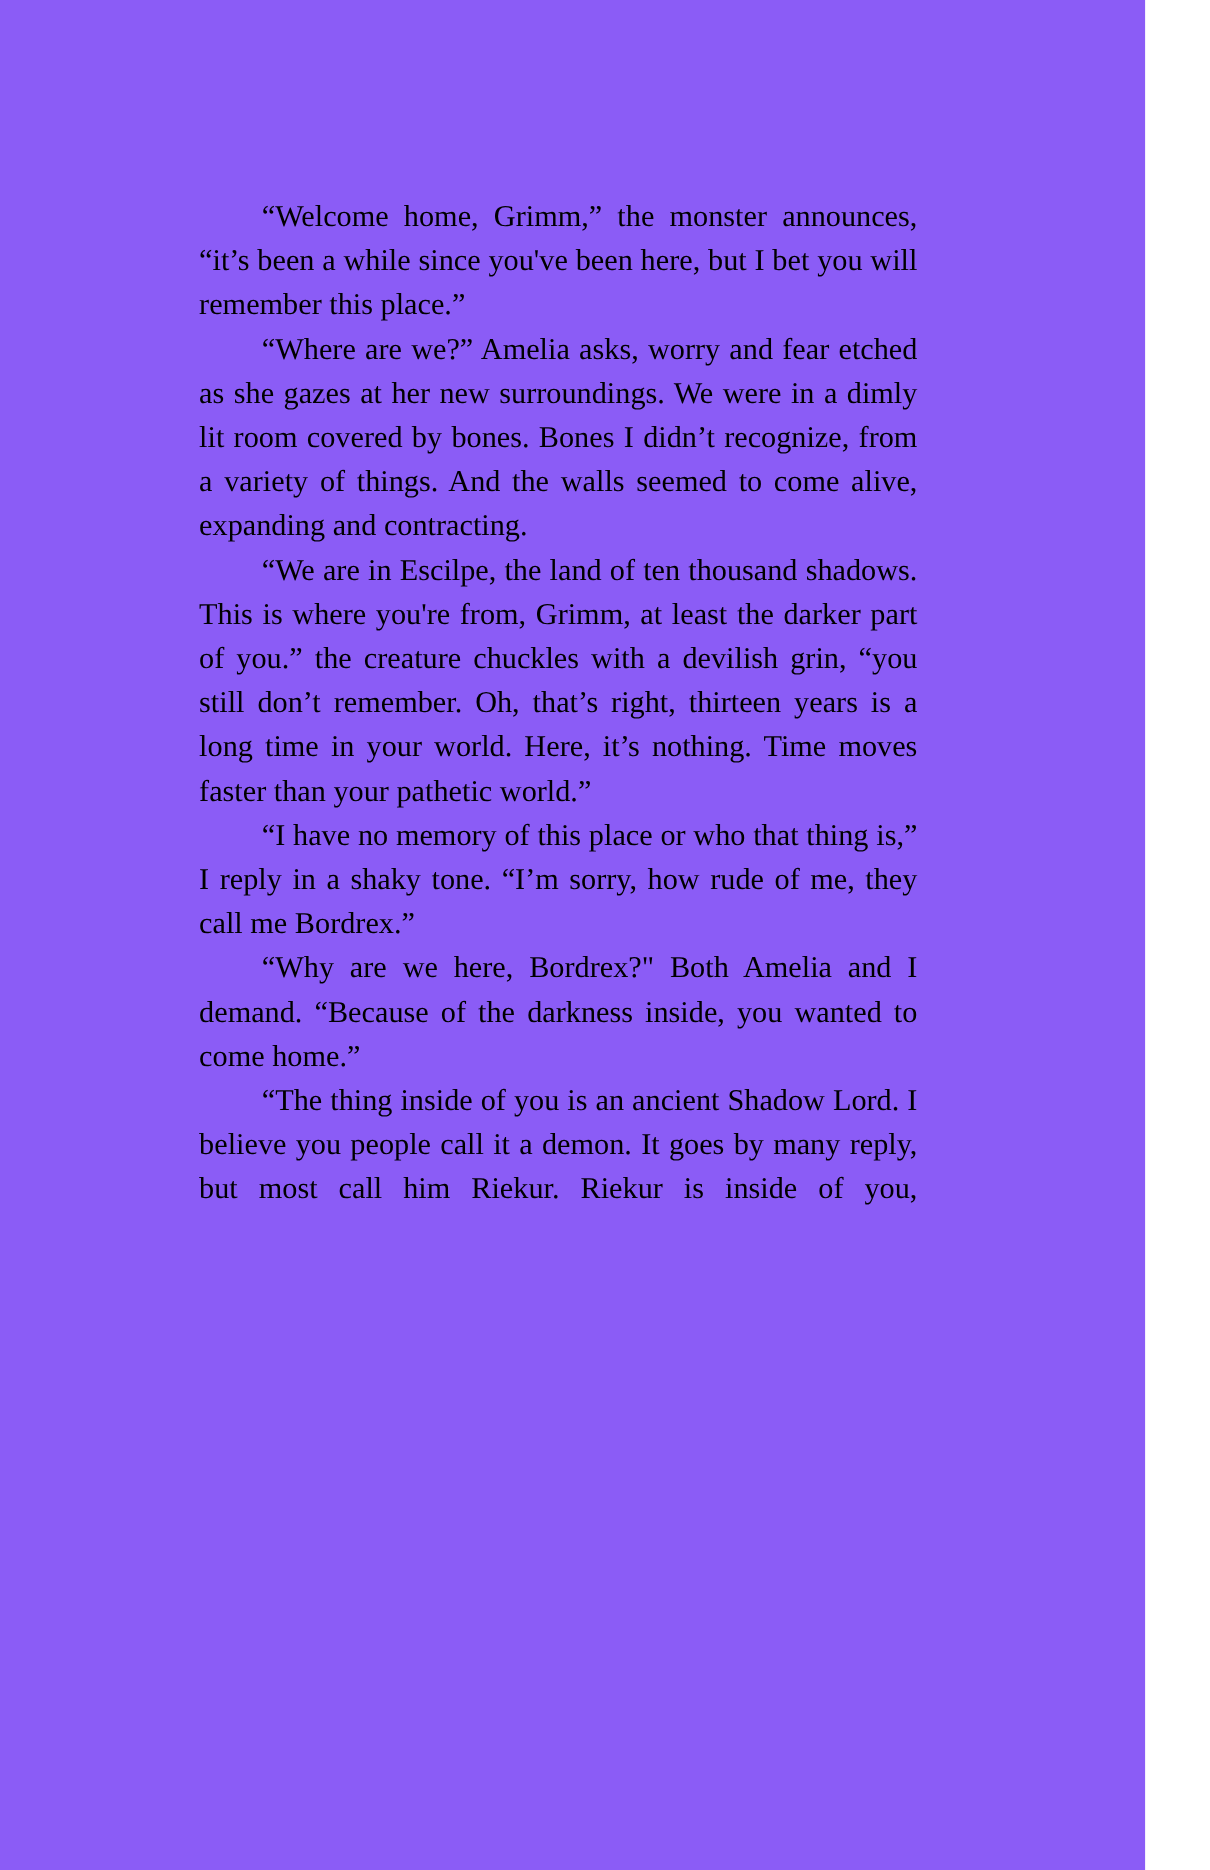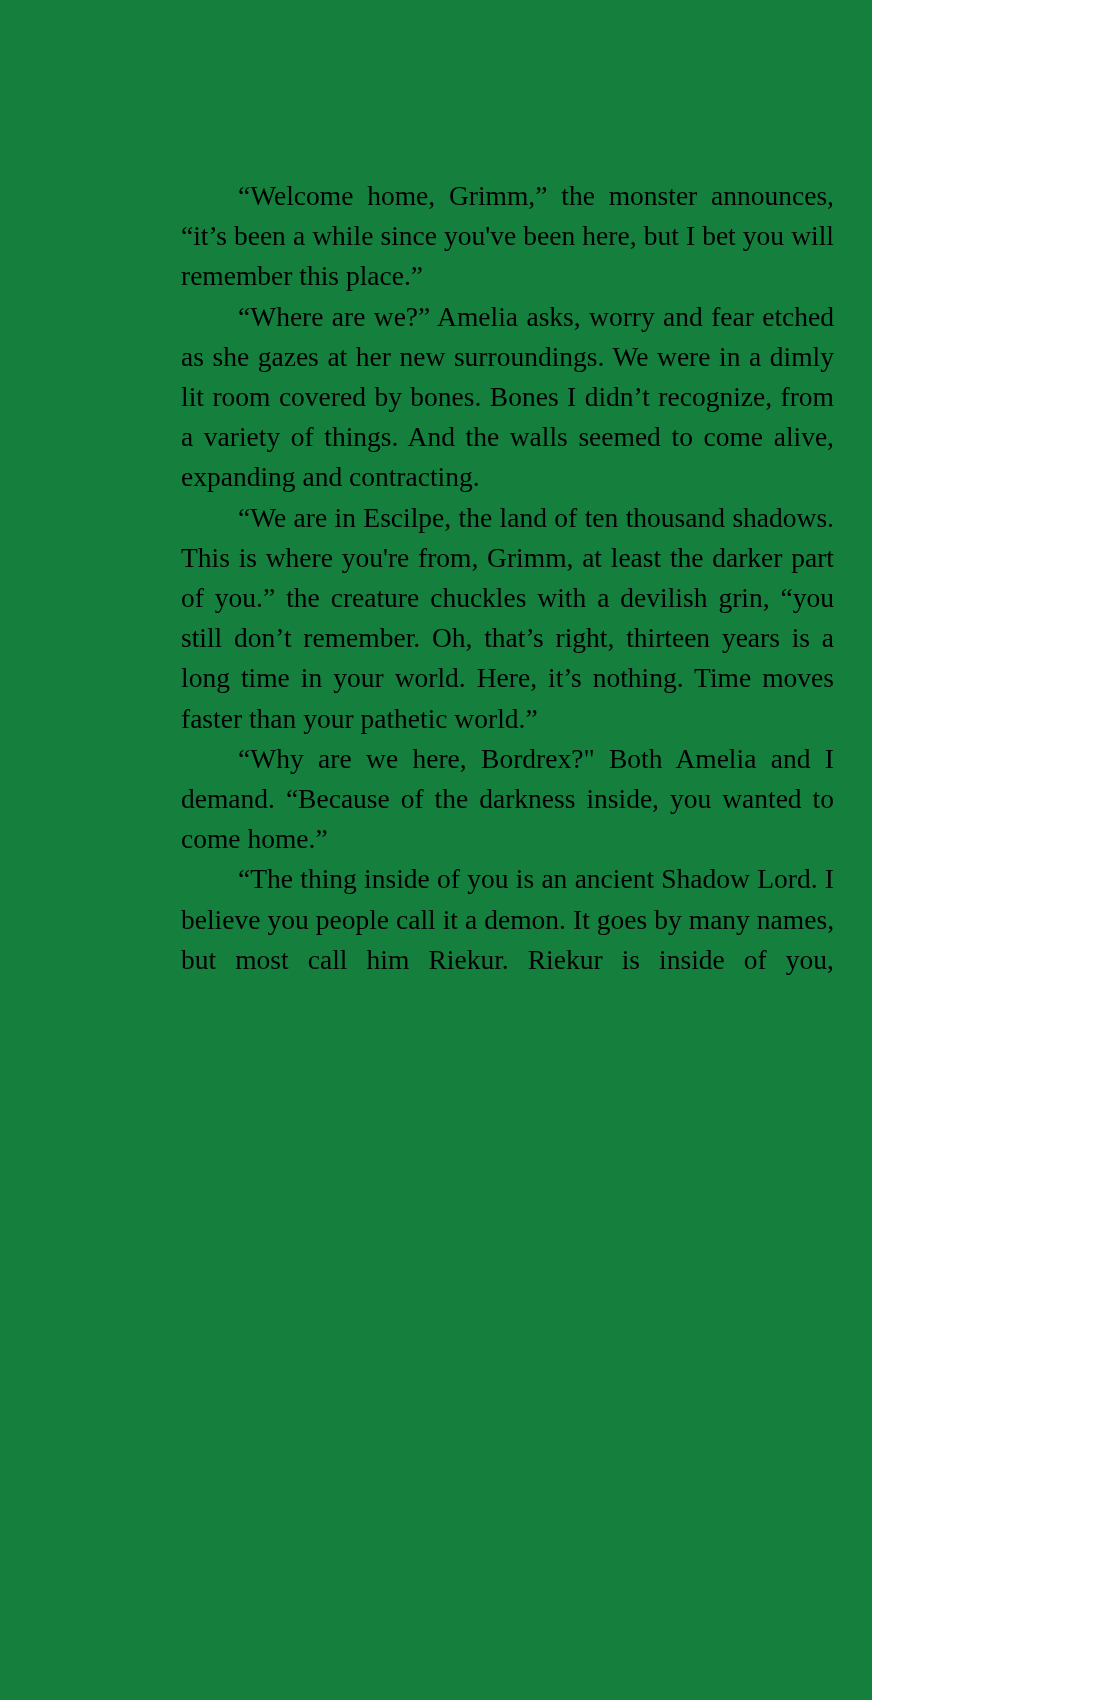--- a/index.html
+++ b/index.html
@@ -2,23 +2,23 @@
 <html><head>
 <meta charset="utf-8">
 <style>
   html, body {
     margin: 0;
     padding: 0;
     background: #ffffff;
   }
   .page {
     position: relative;
-    width: 872px;
+    width: 1041px;
     height: 1700px;
-    background: #15803d;
+    background: #8b5cf6;
     overflow: hidden;
     box-sizing: border-box;
   }
   .text-column {
     position: absolute;
     left: 181px;
     top: 176px;
     width: 653px;
     font-family: "Liberation Serif", "DejaVu Serif", serif;
     font-size: 27.5px;
@@ -51,19 +51,20 @@
 </style>
 </head>
 <body>
 
 <div class="page">
 
   <div class="text-column">
     <p>“Welcome home, Grimm,” the monster announces, “it’s been a while since you've been here, but I bet you will remember this place.”</p>
     <p>“Where are we?” Amelia asks, worry and fear etched as she gazes at her new surroundings. We were in a dimly lit room covered by bones. Bones I didn’t recognize, from a variety of things. And the walls seemed to come alive, expanding and contracting.</p>
     <p>“We are in Escilpe, the land of ten thousand shadows. This is where you're from, Grimm, at least the darker part of you.” the creature chuckles with a devilish grin, “you still don’t remember. Oh, that’s right, thirteen years is a long time in your world. Here, it’s nothing. Time moves faster than your pathetic world.”</p>
+    <p>“I have no memory of this place or who that thing is,” I reply in a shaky tone. “I’m sorry, how rude of me, they call me Bordrex.”</p>
     <p>“Why are we here, Bordrex?" Both Amelia and I demand. “Because of the darkness inside, you wanted to come home.”</p>
-    <p>“The thing inside of you is an ancient Shadow Lord. I believe you people call it a demon. It goes by many names, but most call him Riekur. Riekur is inside of you,</p>
+    <p>“The thing inside of you is an ancient Shadow Lord. I believe you people call it a demon. It goes by many reply, but most call him Riekur. Riekur is inside of you,</p>
   </div>
 
   <div class="page-number">21</div>
 
 </div>
 
 </body></html>

